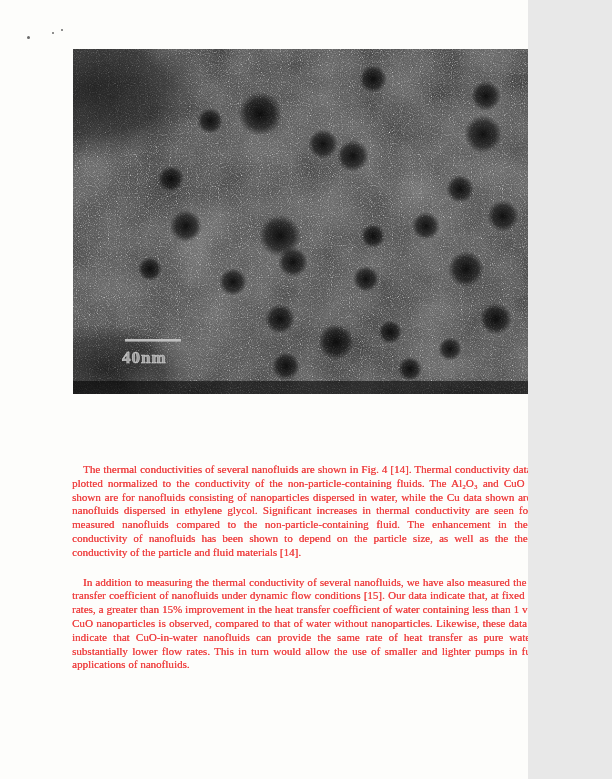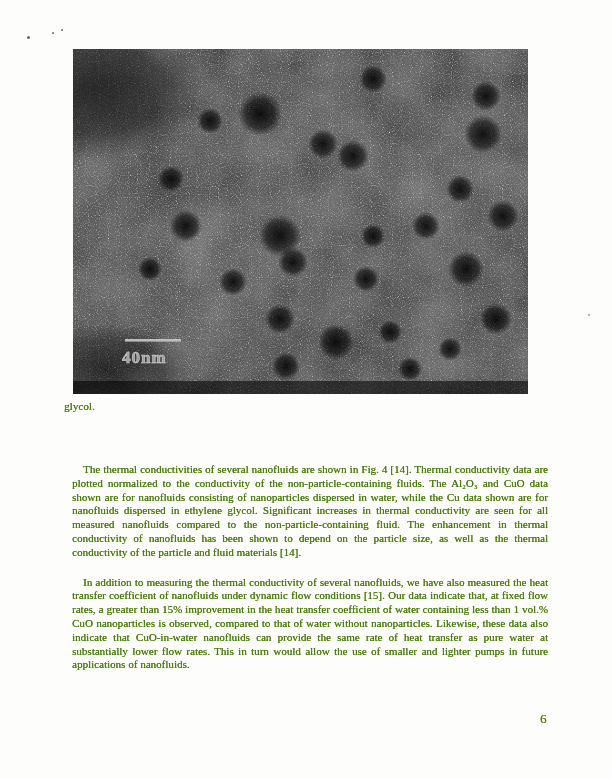--- a/index.html
+++ b/index.html
@@ -3,24 +3,24 @@
 <meta charset="utf-8">
 <style>
   html, body { margin: 0; padding: 0; }
   body {
     width: 612px; height: 779px;
     background: #e8e8e8;
     font-family: "Liberation Serif", "DejaVu Serif", serif;
   }
   .page {
     position: relative;
-    width: 612px; height: 779px;
+    width: 528px; height: 779px;
     background: #fdfdfb;
     overflow: hidden;
-    color: #4d7c0f;
+    color: #ef4444;
   }
   .speck {
     position: absolute;
     background: #6a6a6a;
     border-radius: 50%;
   }
   .micrograph-wrap {
     position: absolute;
     left: 73px; top: 49px;
     width: 455px; height: 345px;
@@ -148,21 +148,20 @@
       <ellipse cx="30" cy="320" rx="90" ry="45" fill="url(#blobGrad)" opacity="0.6"></ellipse>
 
       <g>
         <rect x="52" y="290" width="56" height="2.6" fill="#c9c9c9" opacity="0.9"></rect>
         <text class="scalebar-label" x="49" y="314" fill="#9e9e9e" stroke="#d9d9d9" stroke-width="0.5">40nm</text>
       </g>
     </svg>
   </div>
 
   <div class="figure-caption">
-    <div class="cap-line">glycol.</div>
   </div>
 
   <main class="body-text">
     <p>The thermal conductivities of several nanofluids are shown in Fig. 4 [14]. Thermal conductivity data are plotted normalized to the conductivity of the non-particle-containing fluids. The Al₂O₃ and CuO data shown are for nanofluids consisting of nanoparticles dispersed in water, while the Cu data shown are for nanofluids dispersed in ethylene glycol. Significant increases in thermal conductivity are seen for all measured nanofluids compared to the non-particle-containing fluid. The enhancement in thermal conductivity of nanofluids has been shown to depend on the particle size, as well as the thermal conductivity of the particle and fluid materials [14].</p>
     <p>In addition to measuring the thermal conductivity of several nanofluids, we have also measured the heat transfer coefficient of nanofluids under dynamic flow conditions [15]. Our data indicate that, at fixed flow rates, a greater than 15% improvement in the heat transfer coefficient of water containing less than 1 vol.% CuO nanoparticles is observed, compared to that of water without nanoparticles. Likewise, these data also indicate that CuO-in-water nanofluids can provide the same rate of heat transfer as pure water at substantially lower flow rates. This in turn would allow the use of smaller and lighter pumps in future applications of nanofluids.</p>
   </main>
 
   <div class="page-number">6</div>
 
 </div>

